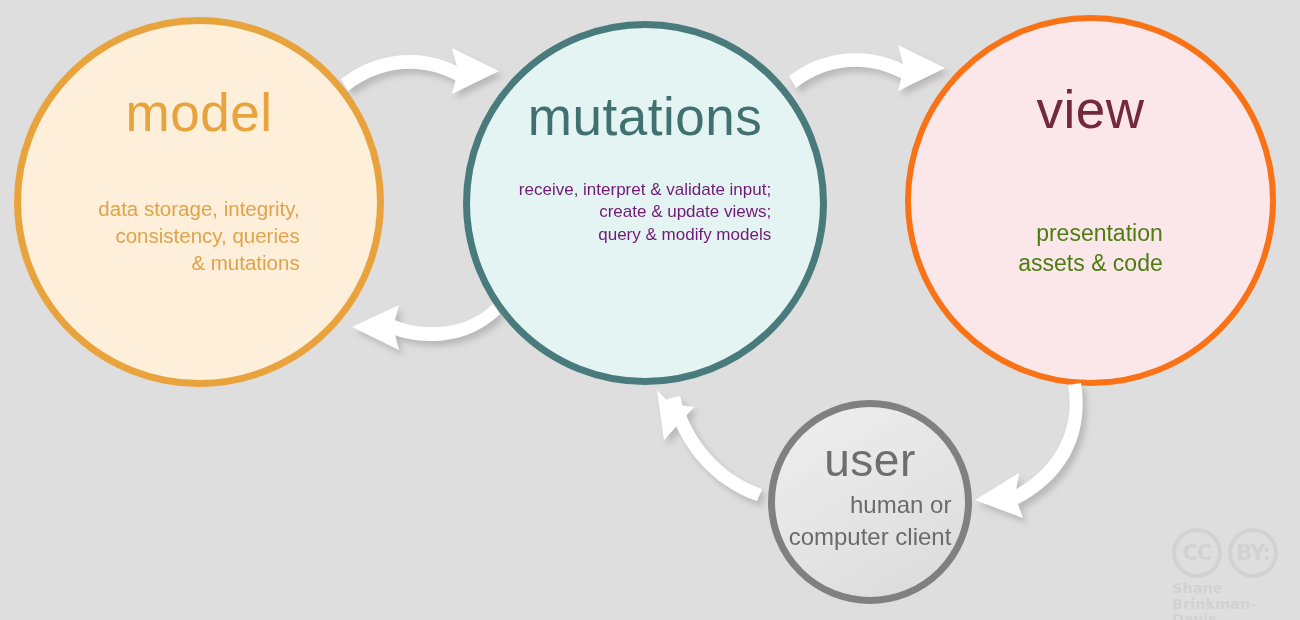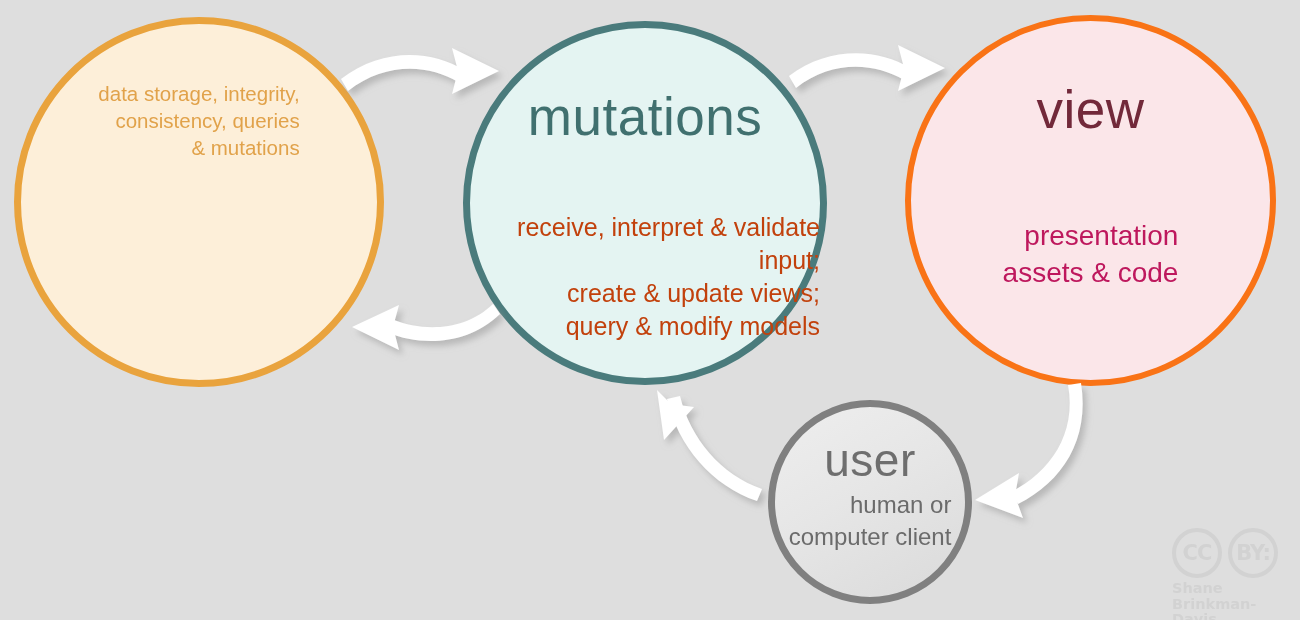--- a/index.html
+++ b/index.html
@@ -61,41 +61,41 @@
     width: 364px; height: 364px;
     background: #e4f4f2;
     border: 7px solid #4a7b7c;
   }
   #node-controller .node-title {
     margin-top: 62px;
     font-size: 53px;
     color: #40706f;
   }
   #node-controller .node-desc {
-    margin-top: 68px;
-    font-size: 25px;
-    color: #c2410c;
+    margin-top: 36px;
+    font-size: 17px;
+    color: #701a75;
   }
 
   
   #node-view {
     left: 905px; top: 15px;
     width: 371px; height: 371px;
     background: #fbe6e9;
     border: 6px solid #f97316;
   }
   #node-view .node-title {
     margin-top: 62px;
     font-size: 53px;
     color: #72293a;
   }
   #node-view .node-desc {
     margin-top: 82px;
-    font-size: 28px;
-    color: #be185d;
+    font-size: 23px;
+    color: #4d7c0f;
   }
 
   
   #node-user {
     left: 768px; top: 400px;
     width: 204px; height: 204px;
     background: linear-gradient(150deg, #eeeeee 0%, #e6e6e6 45%, #dadada 100%);
     border: 7px solid #808080;
   }
   #node-user .node-title {
@@ -204,20 +204,21 @@
                  C 712,486 678,446 667,399
                  L 680,396
                  C 690,438 721,475 762,489 Z"></path>
         <path d="M 657,390 L 664,440 L 694,407 L 671,404 Z"></path>
       </g>
 
     </g>
   </svg>
 
   <div class="node" id="node-model">
+    <div class="node-title">model</div>
     <div class="node-desc">data storage, integrity,
 consistency, queries
 &amp; mutations</div>
   </div>
 
   <div class="node" id="node-controller">
     <div class="node-title">mutations</div>
     <div class="node-desc">receive, interpret &amp; validate input;
 create &amp; update views;
 query &amp; modify models</div>

